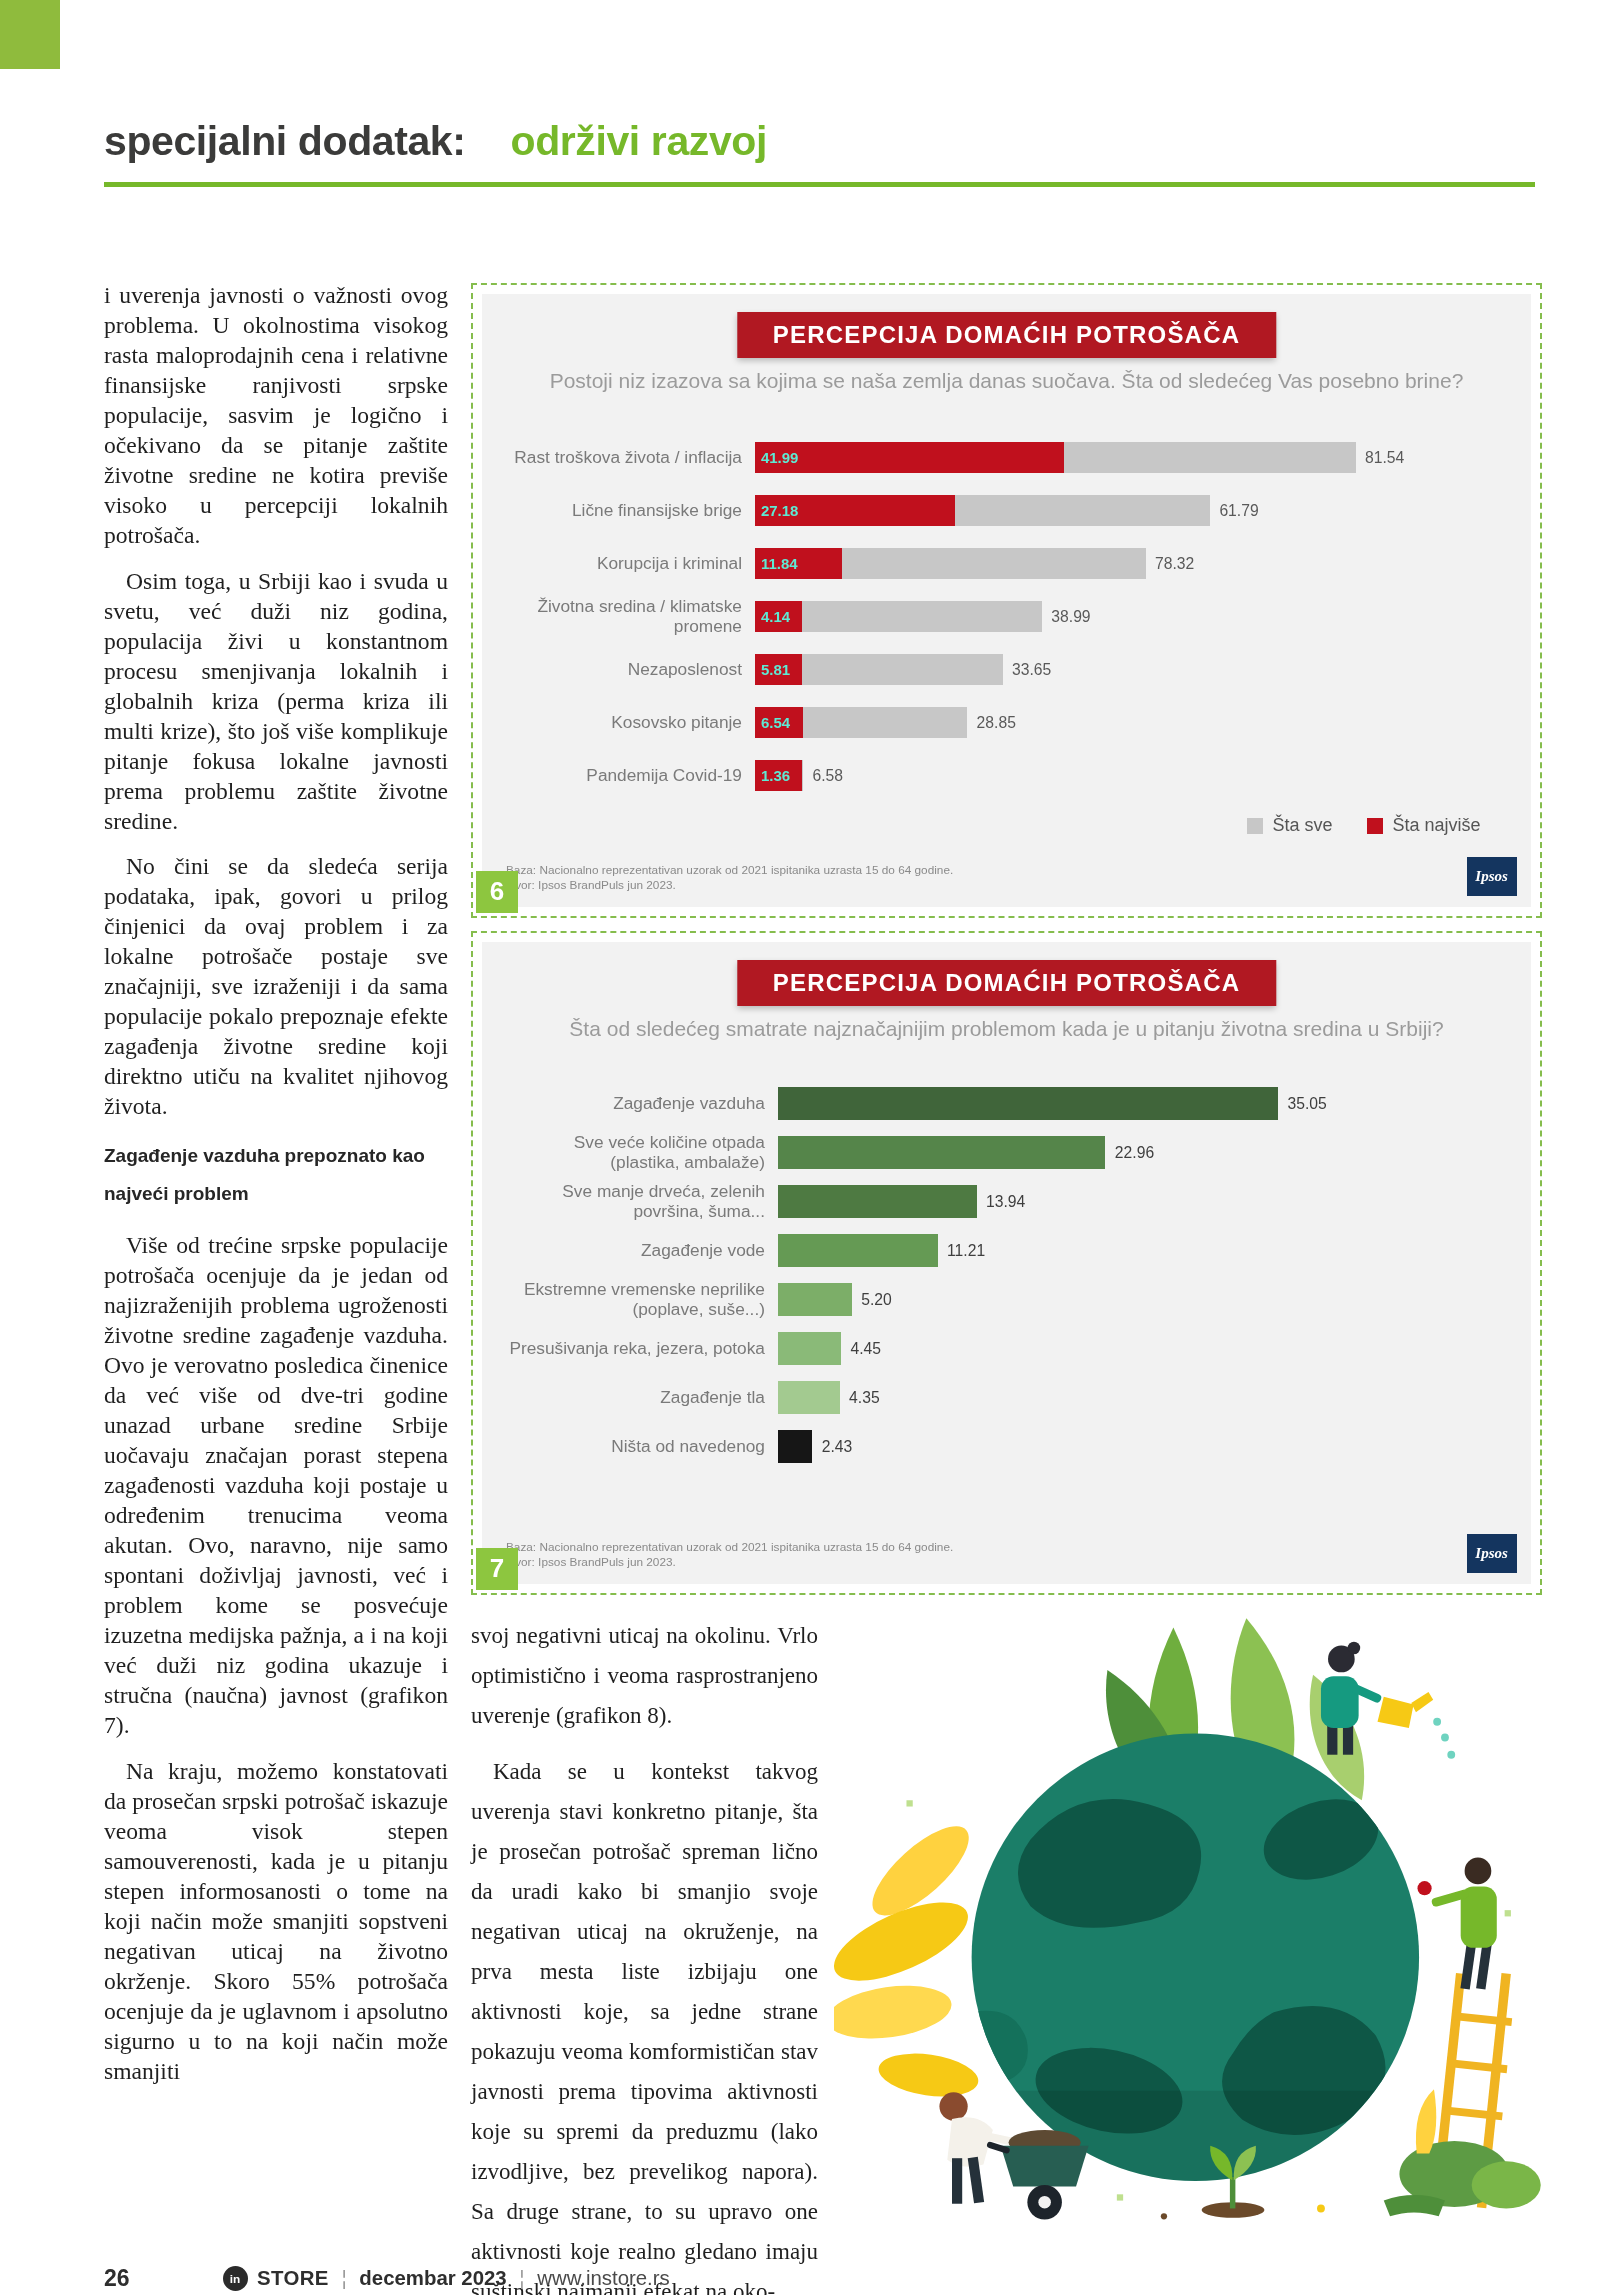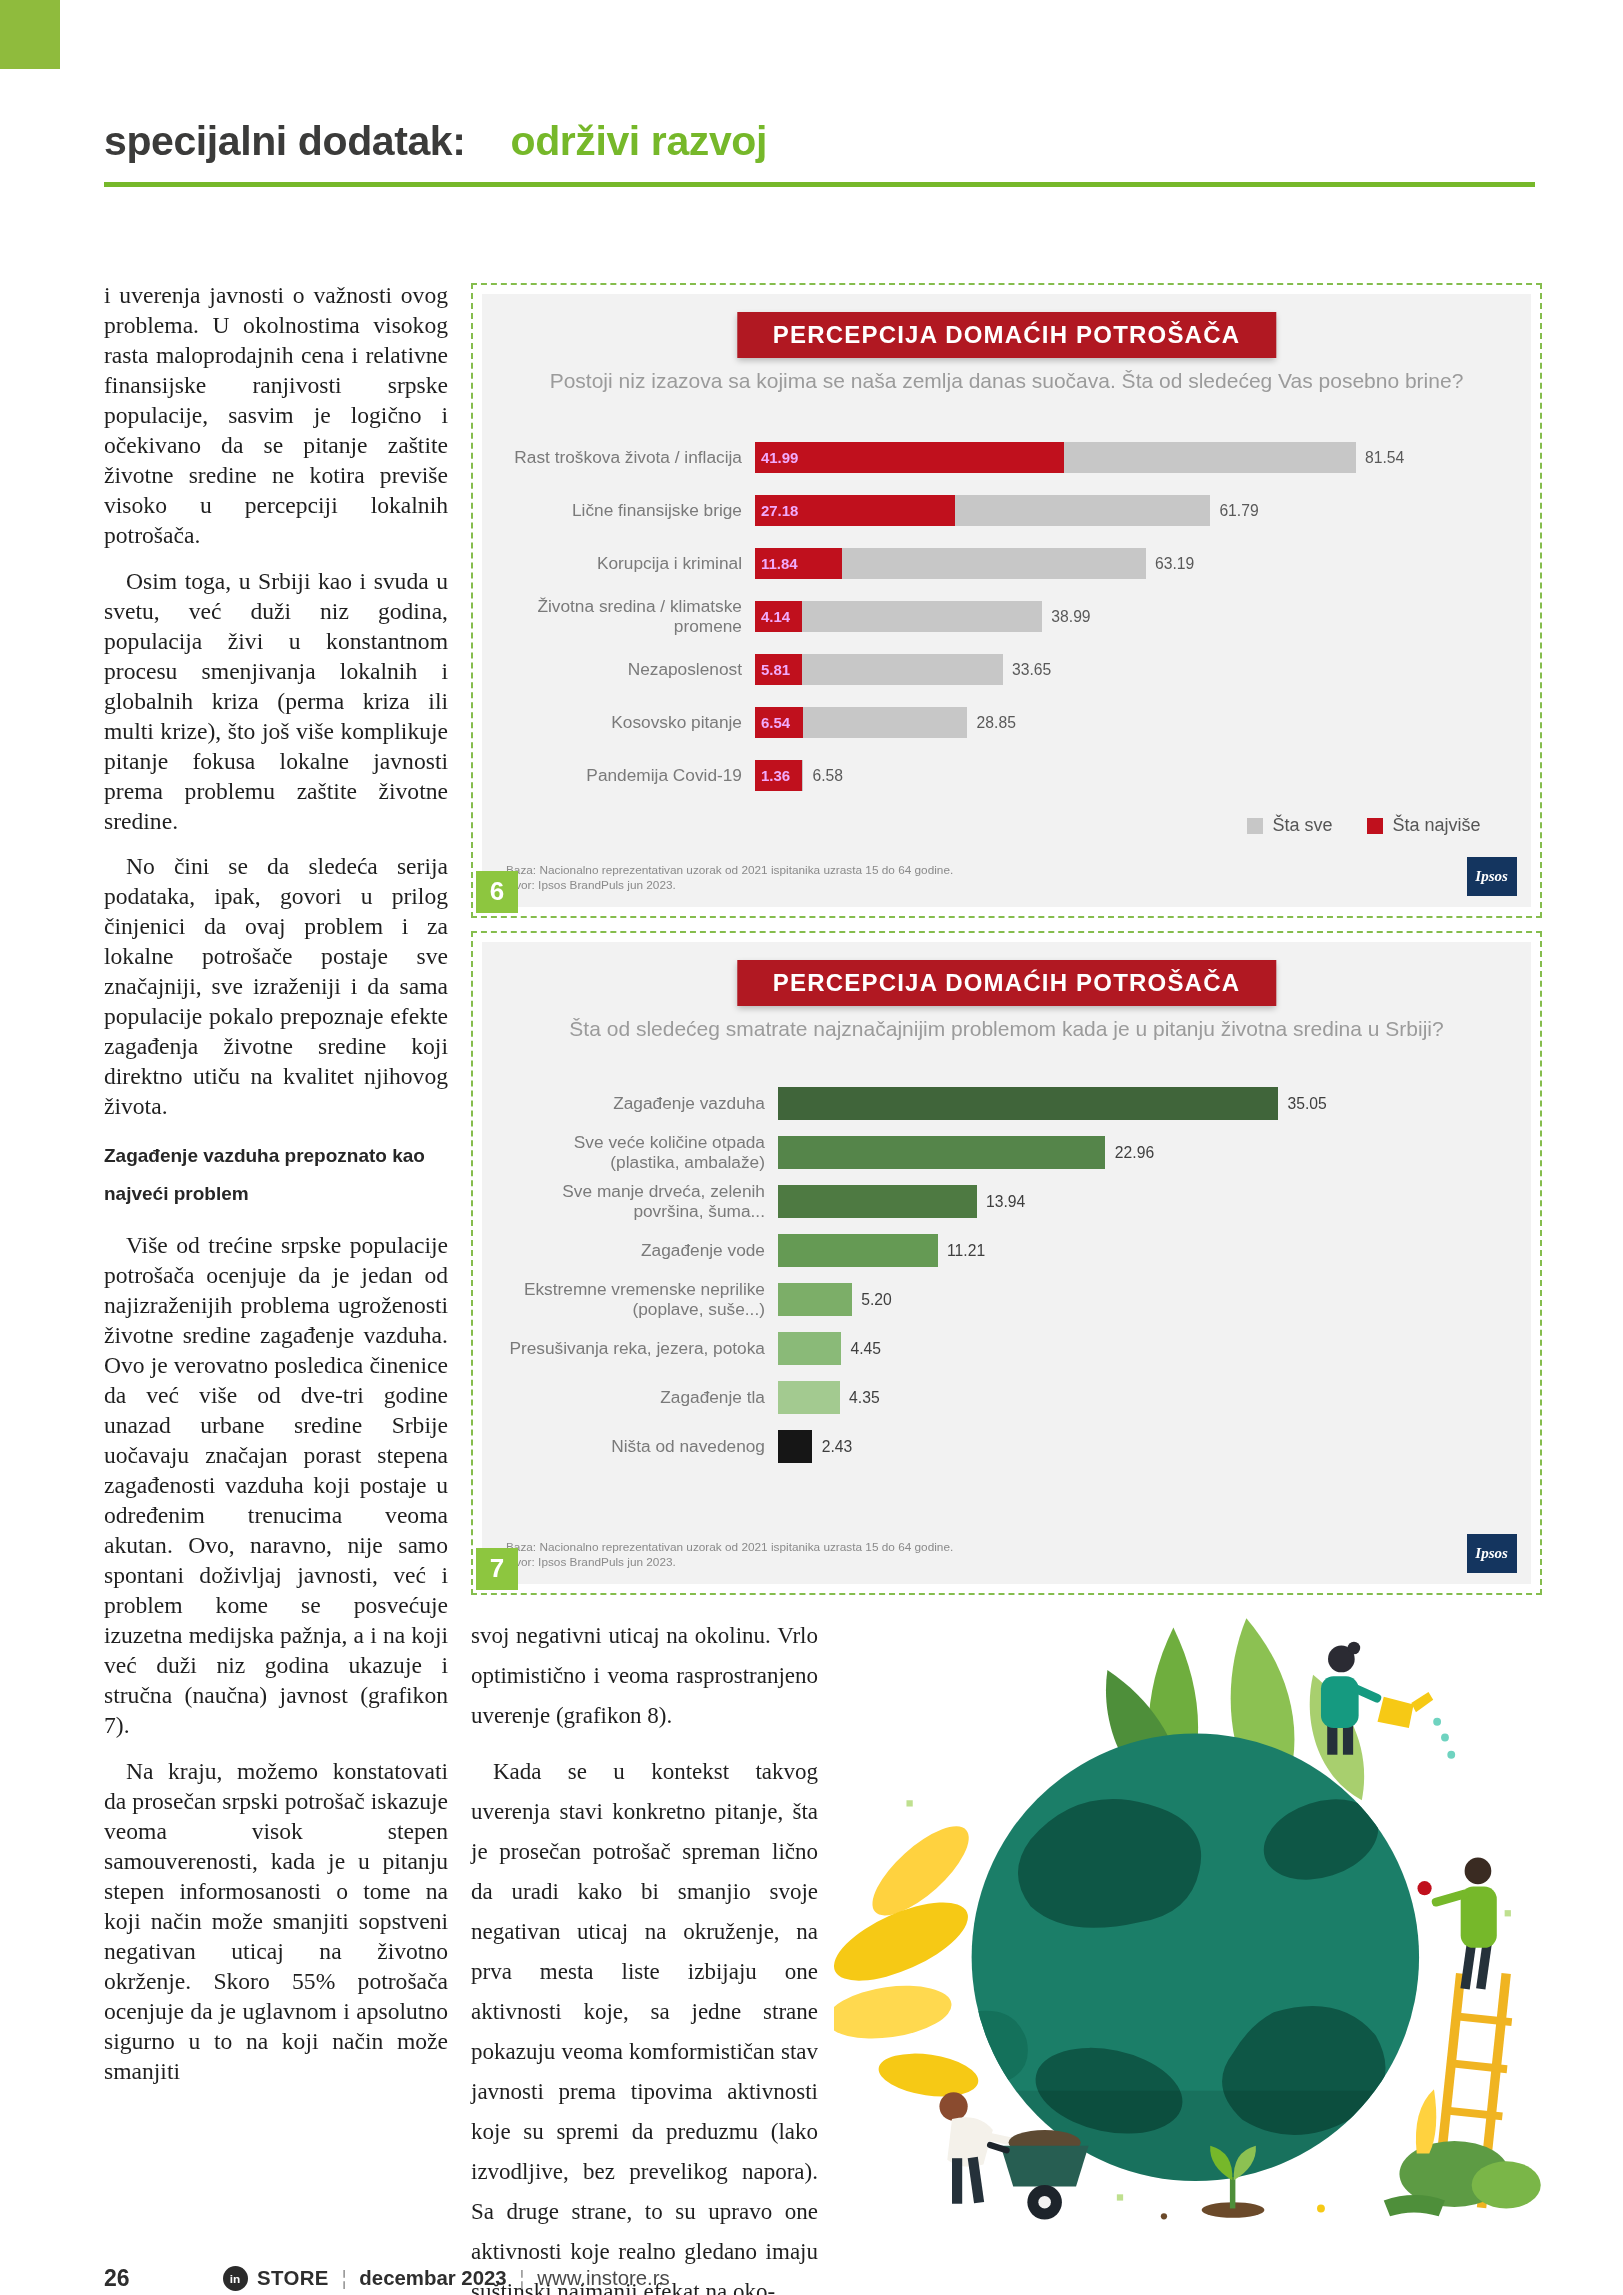--- a/index.html
+++ b/index.html
@@ -38,21 +38,21 @@
   .crow{display:flex;align-items:center;}
   #chart6 .crow{height:53px;}
   #chart7 .crow{height:49px;}
   .clabel{width:236px;flex:0 0 236px;text-align:right;padding-right:12.6px;color:#7a7a7a;
           font-family:"Liberation Sans", sans-serif;font-size:17.3px;line-height:19.6px;}
   #chart7 .clabel{width:259px;flex:0 0 259px;}
   .carea{position:relative;flex:1;height:31px;}
   #chart7 .carea{height:33px;}
   .gbar{position:absolute;left:0;top:0;height:100%;}
   .rbar{position:absolute;left:0;top:0;height:100%;min-width:47px;display:flex;align-items:center;}
-  .rval{color:#f0abfc;font-family:"Liberation Sans", sans-serif;font-weight:bold;font-size:15px;
+  .rval{color:#5eead4;font-family:"Liberation Sans", sans-serif;font-weight:bold;font-size:15px;
         padding-left:6.3px;white-space:nowrap;}
   .gval{position:absolute;top:50%;transform:translateY(-50%);color:#595959;
         font-family:"Liberation Sans", sans-serif;font-size:15.7px;padding-left:9.4px;white-space:nowrap;text-align:center;}
   .sbar{position:absolute;left:0;top:0;height:100%;}
   .vval{color:#3f3f3f;}
   .legend{position:absolute;right:50px;top:521px;display:flex;gap:35px;align-items:center;
           font-family:"Liberation Sans", sans-serif;font-size:18px;color:#555555;}
   .legend-item{display:flex;align-items:center;}
   .swatch{width:15.7px;height:15.7px;display:inline-block;margin-right:9.4px;}
   .footnote{position:absolute;left:23.6px;bottom:12.6px;font-family:"Liberation Sans", sans-serif;
@@ -125,21 +125,21 @@
               <div class="gval" style="left: 61.79%;">61.79</div>
             </div>
           </div>
           <div class="crow">
             <div class="clabel">Korupcija i kriminal</div>
             <div class="carea">
               <div class="gbar" style="width: 53.05%; background: rgb(199, 199, 199);"></div>
               <div class="rbar" style="width: 11.84%; background: rgb(192, 16, 29);">
                 <span class="rval">11.84</span>
               </div>
-              <div class="gval" style="left: 53.05%;">63.19</div>
+              <div class="gval" style="left: 53.05%;">78.32</div>
             </div>
           </div>
           <div class="crow">
             <div class="clabel">Životna sredina / klimatske promene</div>
             <div class="carea">
               <div class="gbar" style="width: 38.99%; background: rgb(199, 199, 199);"></div>
               <div class="rbar" style="width: 4.14%; background: rgb(192, 16, 29);">
                 <span class="rval">4.14</span>
               </div>
               <div class="gval" style="left: 38.99%;">38.99</div>

